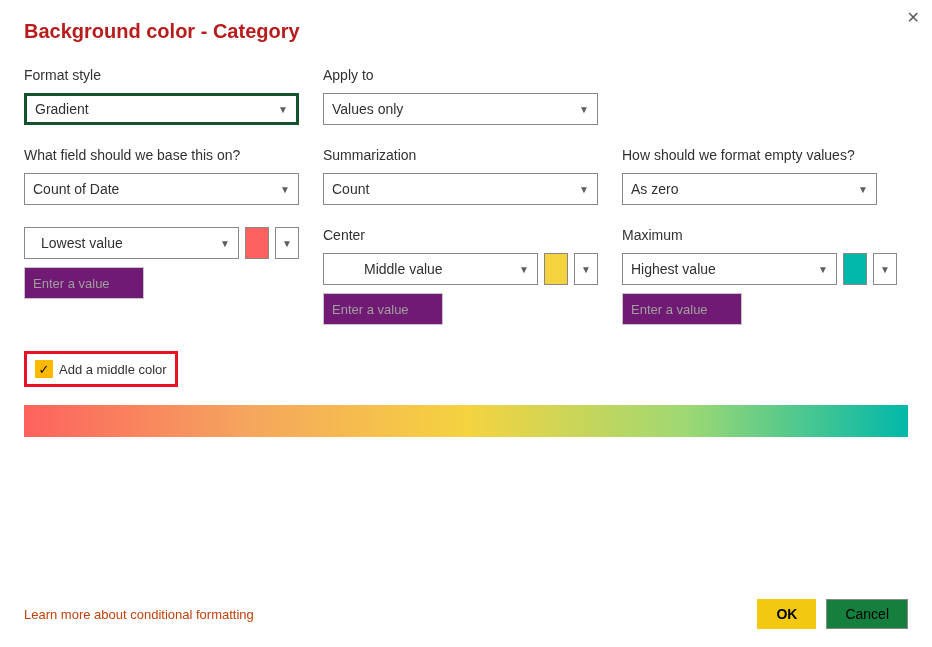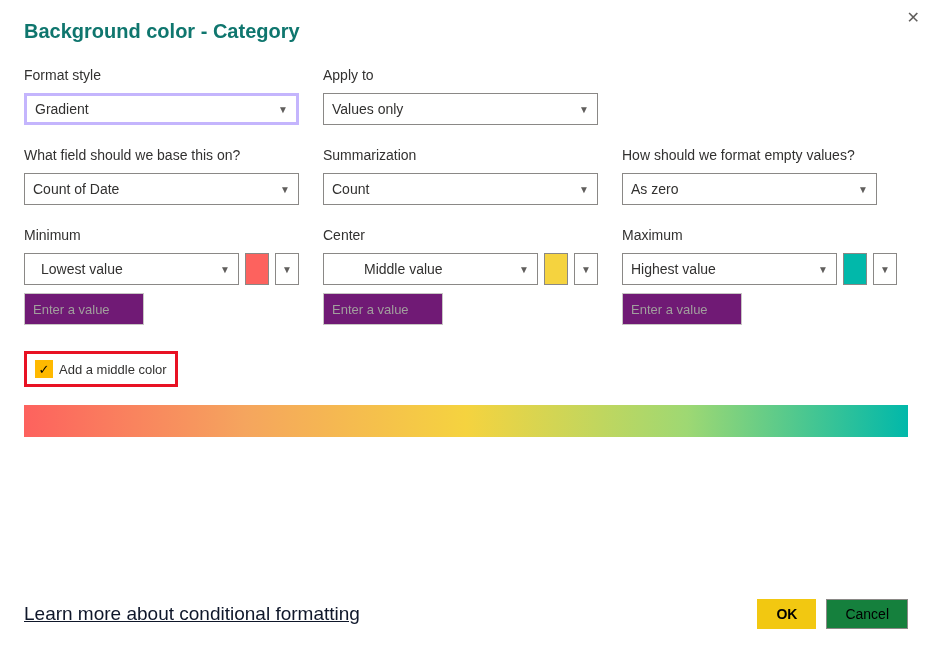--- a/index.html
+++ b/index.html
@@ -18,21 +18,21 @@
       top: 8px;
       right: 12px;
       font-size: 16px;
       cursor: pointer;
       color: #605e5c;
     }
     .dialog-title {
       font-size: 20px;
       font-weight: 600;
       margin-bottom: 24px;
-      color: #0f766e;
+      color: #b91c1c;
     }
     .row {
       display: flex;
       gap: 24px;
       margin-bottom: 22px;
       margin-top: 8px;
     }
     .field {
       display: flex;
       flex-direction: column;
@@ -53,21 +53,21 @@
       padding: 0 8px;
       background: #fff;
       cursor: pointer;
       font-size: 14px;
     }
     .dropdown .chev {
       font-size: 10px;
       color: #605e5c;
     }
     .highlight-red {
-      border: 3px solid #c4b5fd;
+      border: 3px solid #14532d;
     }
     .color-row {
       display: flex;
       gap: 6px;
       align-items: stretch;
     }
     .color-row .dropdown {
       flex: 1;
     }
     .color-swatch {
@@ -128,23 +128,22 @@
     .footer {
       position: absolute;
       bottom: 18px;
       left: 24px;
       right: 24px;
       display: flex;
       align-items: center;
       justify-content: space-between;
     }
     .learn-link {
-      color: #0f172a;
-      text-decoration: underline;
-      font-size: 19px;
+      color: #c2410c;
+      font-size: 13px;
       cursor: pointer;
     }
     .btn-row { display: flex; gap: 10px; }
     .btn {
       height: 30px;
       padding: 0 18px;
       border: 1px solid #8a8886;
       background: #15803d;
       font-size: 14px;
       cursor: pointer;
@@ -201,21 +200,20 @@
     <span class="field-label">How should we format empty values?</span>
     <div class="dropdown">
       <span>As zero</span>
       <span class="chev">▼</span>
     </div>
   </div>
 </div>
 
 <div class="row">
   <div class="field">
-    <span class="field-label">Minimum</span>
     <div class="color-row">
       <div class="dropdown" style="width:215px;padding-left:16px;">
         <span>Lowest value</span>
         <span class="chev">▼</span>
       </div>
       <span class="color-swatch" style="background:#fd625e"></span>
       <span class="color-chev-box">▼</span>
     </div>
     <input class="value-input" placeholder="Enter a value" style="">
   </div>

